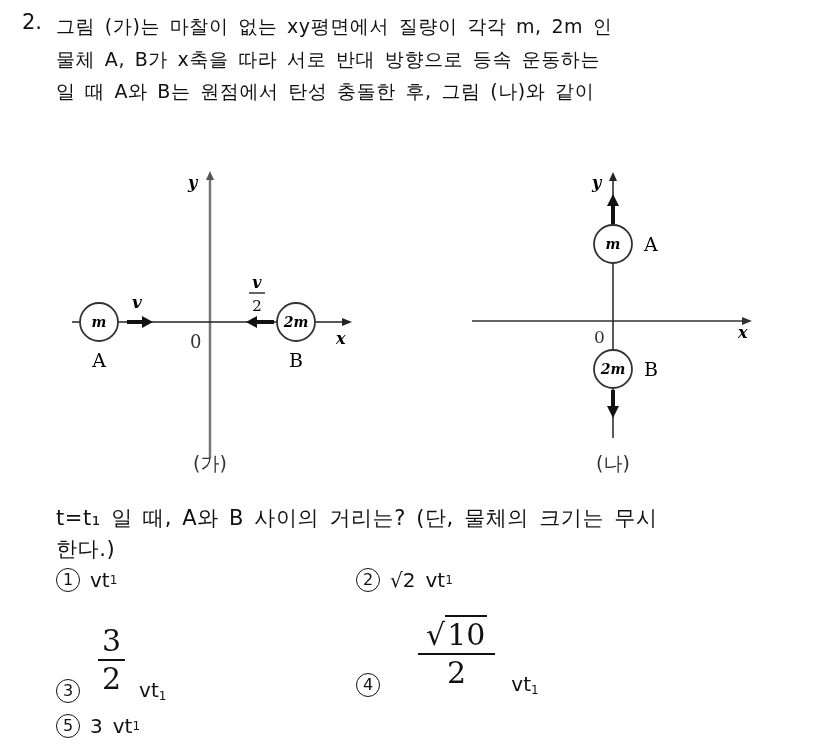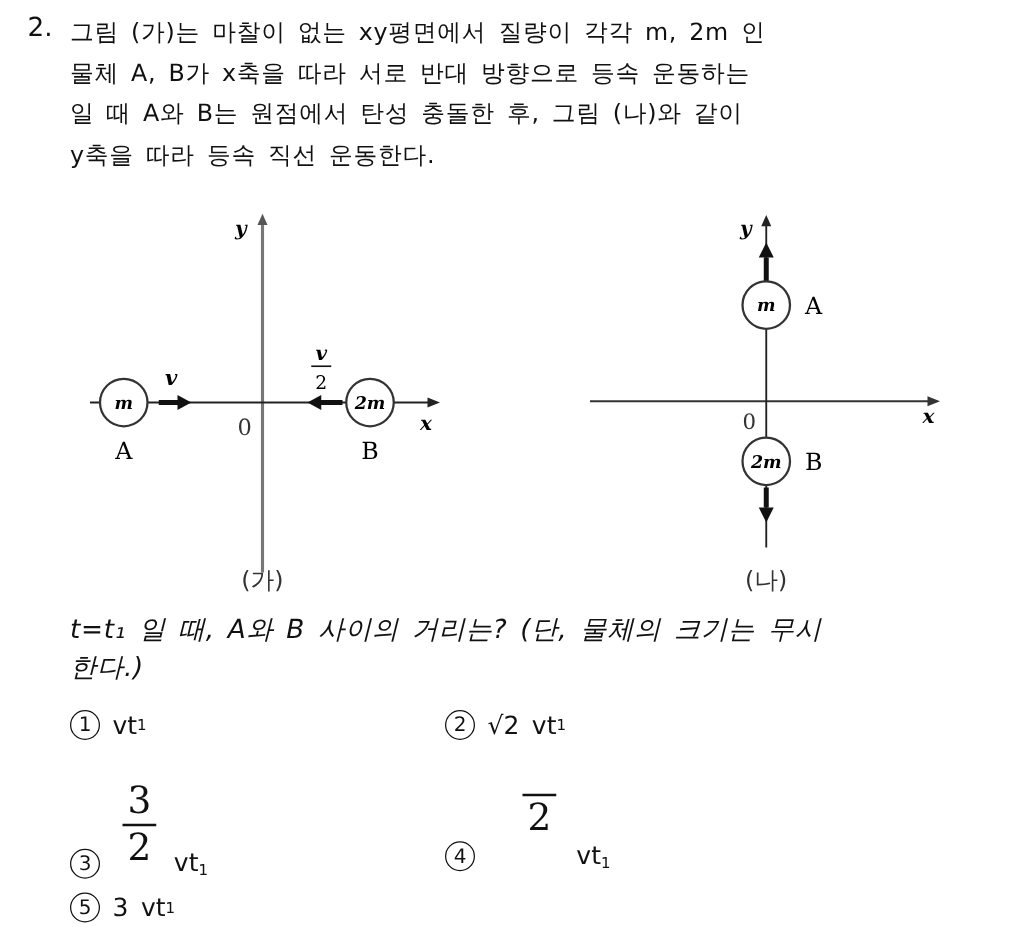--- a/index.html
+++ b/index.html
@@ -3,38 +3,37 @@
 <meta charset="utf-8">
 <style>
   html, body { margin:0; padding:0; background:#ffffff; }
   body { width:826px; height:744px; position:relative; overflow:hidden;
          font-family:"DejaVu Sans", sans-serif; color:#111; }
   .q-num { position:absolute; left:22px; top:10px; font-size:21px; }
   .stem { position:absolute; left:56px; top:10px; width:760px; font-size:19px; line-height:32.5px; letter-spacing:0.6px; word-spacing:3px; }
   .stem div { white-space:nowrap; }
   .fig { position:absolute; }
   .fig svg { display:block; }
-  .question { position:absolute; left:56px; top:488px; width:760px; font-size:21px; line-height:31px; letter-spacing:0.6px; word-spacing:3px;font-style:italic; }
+  .question { position:absolute; left:56px; top:503px; width:760px; font-size:21px; line-height:31px; letter-spacing:0.6px; word-spacing:3px; }
   .choice { position:absolute; font-size:20px; white-space:nowrap; display:flex; align-items:center; }
   .choice .mark { display:inline-block; width:22px; height:22px; border:1.3px solid #111; border-radius:50%; text-align:center; line-height:22px; font-size:16px; margin-right:10px; }
   .choice sub { font-size:12px; vertical-align:-3px; }
   .frac { display:inline-flex; flex-direction:column; align-items:center; font-family:"DejaVu Serif", serif; font-size:30px; margin:0 14px 0 8px; }
   .frac .num, .frac .den { line-height:36px; padding:0 4px; }
   .frac .bar { align-self:stretch; height:2px; background:#111; }
   .sqrt-over { border-top:2px solid #111; padding:0 2px; }
 </style>
 </head>
 <body>
 
 <div class="q-num">2.</div>
 <div class="stem">
   <div>그림 (가)는 마찰이 없는 xy평면에서 질량이 각각 m, 2m 인</div>
   <div>물체 A, B가 x축을 따라 서로 반대 방향으로 등속 운동하는</div>
   <div>일 때 A와 B는 원점에서 탄성 충돌한 후, 그림 (나)와 같이</div>
-  <div>y축을 따라 등속 직선 운동한다.</div>
 </div>
 
 <div class="fig" style="left:60px; top:168px;">
   <svg width="320" height="310" viewBox="0 0 320 310" font-family="DejaVu Serif, serif">
 
     <line x1="150" y1="8" x2="150" y2="290" stroke="#777" stroke-width="2.5"></line>
     <polygon points="150,3 146,12 154,12" fill="#555"></polygon>
     <text x="128" y="20" font-size="16" font-style="italic" font-weight="bold">y</text>
 
     <line x1="12" y1="154" x2="285" y2="154" stroke="#222" stroke-width="1.5"></line>
@@ -118,20 +117,21 @@
     <span class="num">3</span>
     <span class="bar"></span>
     <span class="den">2</span>
   </span>
   <span style="margin-top:62px;"><span>vt</span><sub>1</sub></span>
 </div>
 
 <div class="choice" style="left:356px; top:610px;">
   <span class="mark" style="margin-top:62px;">4</span>
   <span class="frac" style="margin:0 16px 0 28px;">
+    <span class="num" style="padding:0 8px;"><span>√</span><span class="sqrt-over">10</span></span>
     <span class="bar"></span>
     <span class="den">2</span>
   </span>
   <span style="margin-top:62px;"><span>vt</span><sub>1</sub></span>
 </div>
 
 <div class="choice" style="left:56px; top:714px;">
   <span class="mark">5</span>
   <span style="margin-right:10px;">3</span>
   <span>vt</span>

